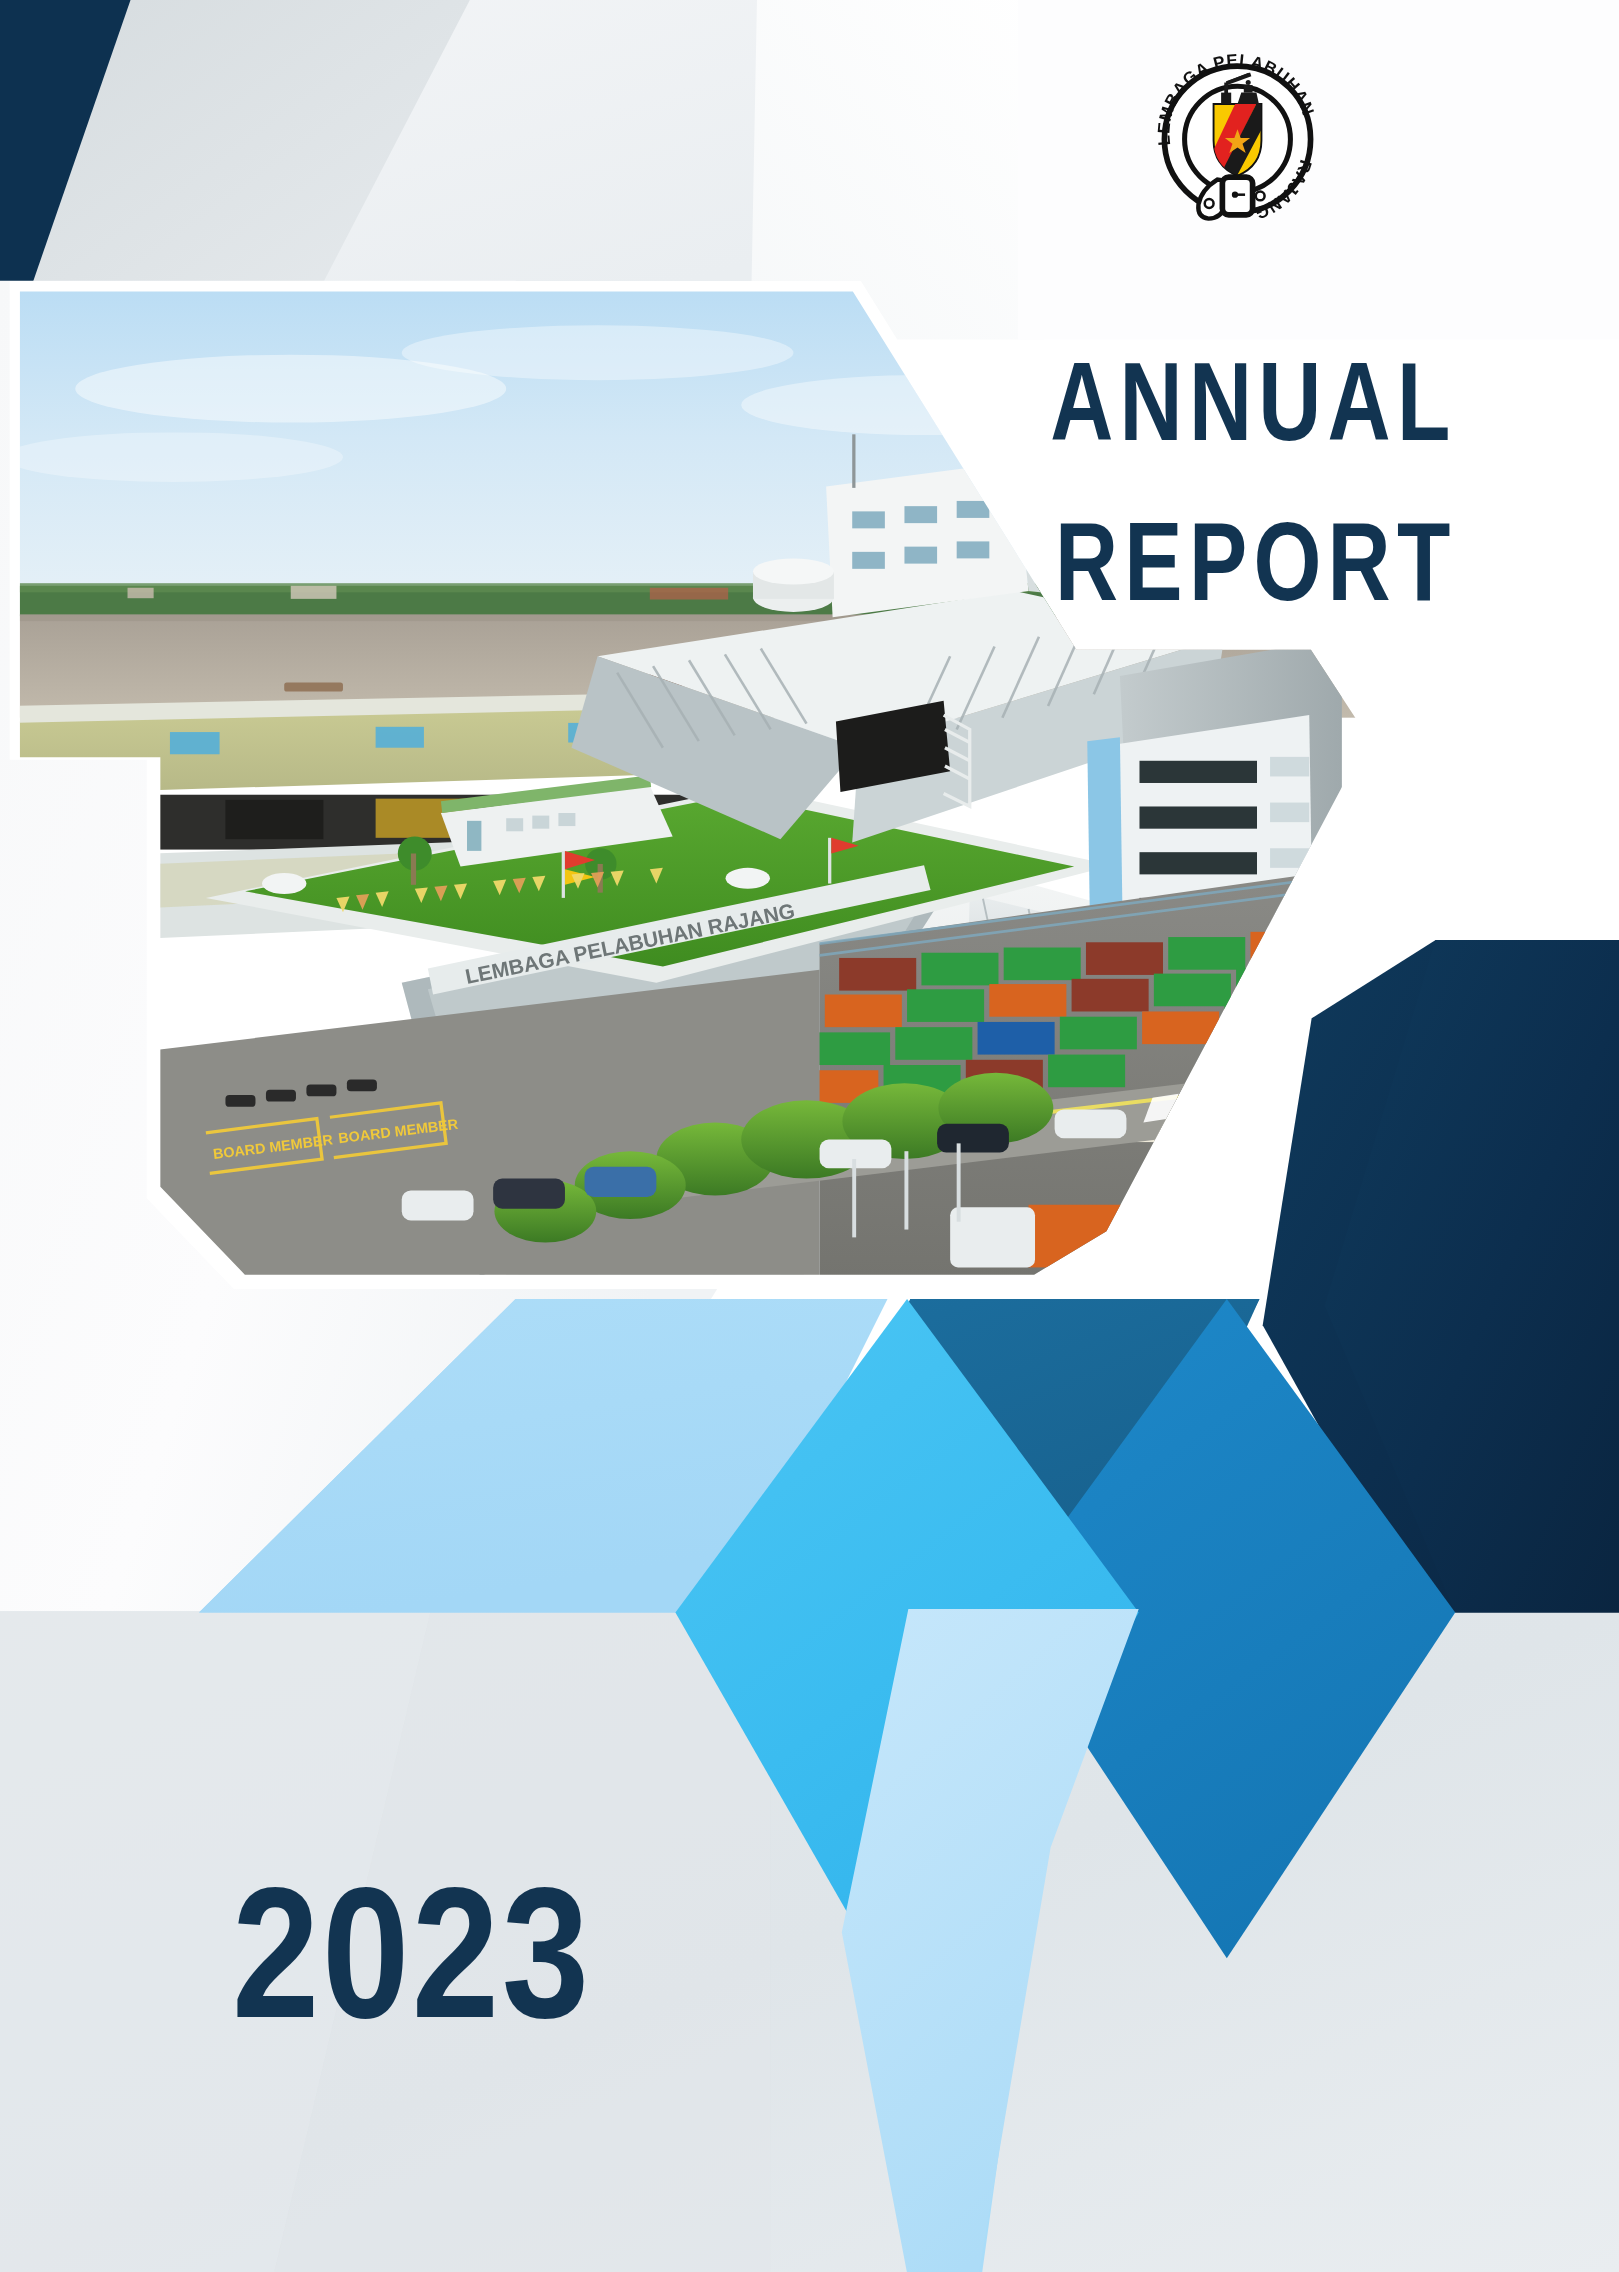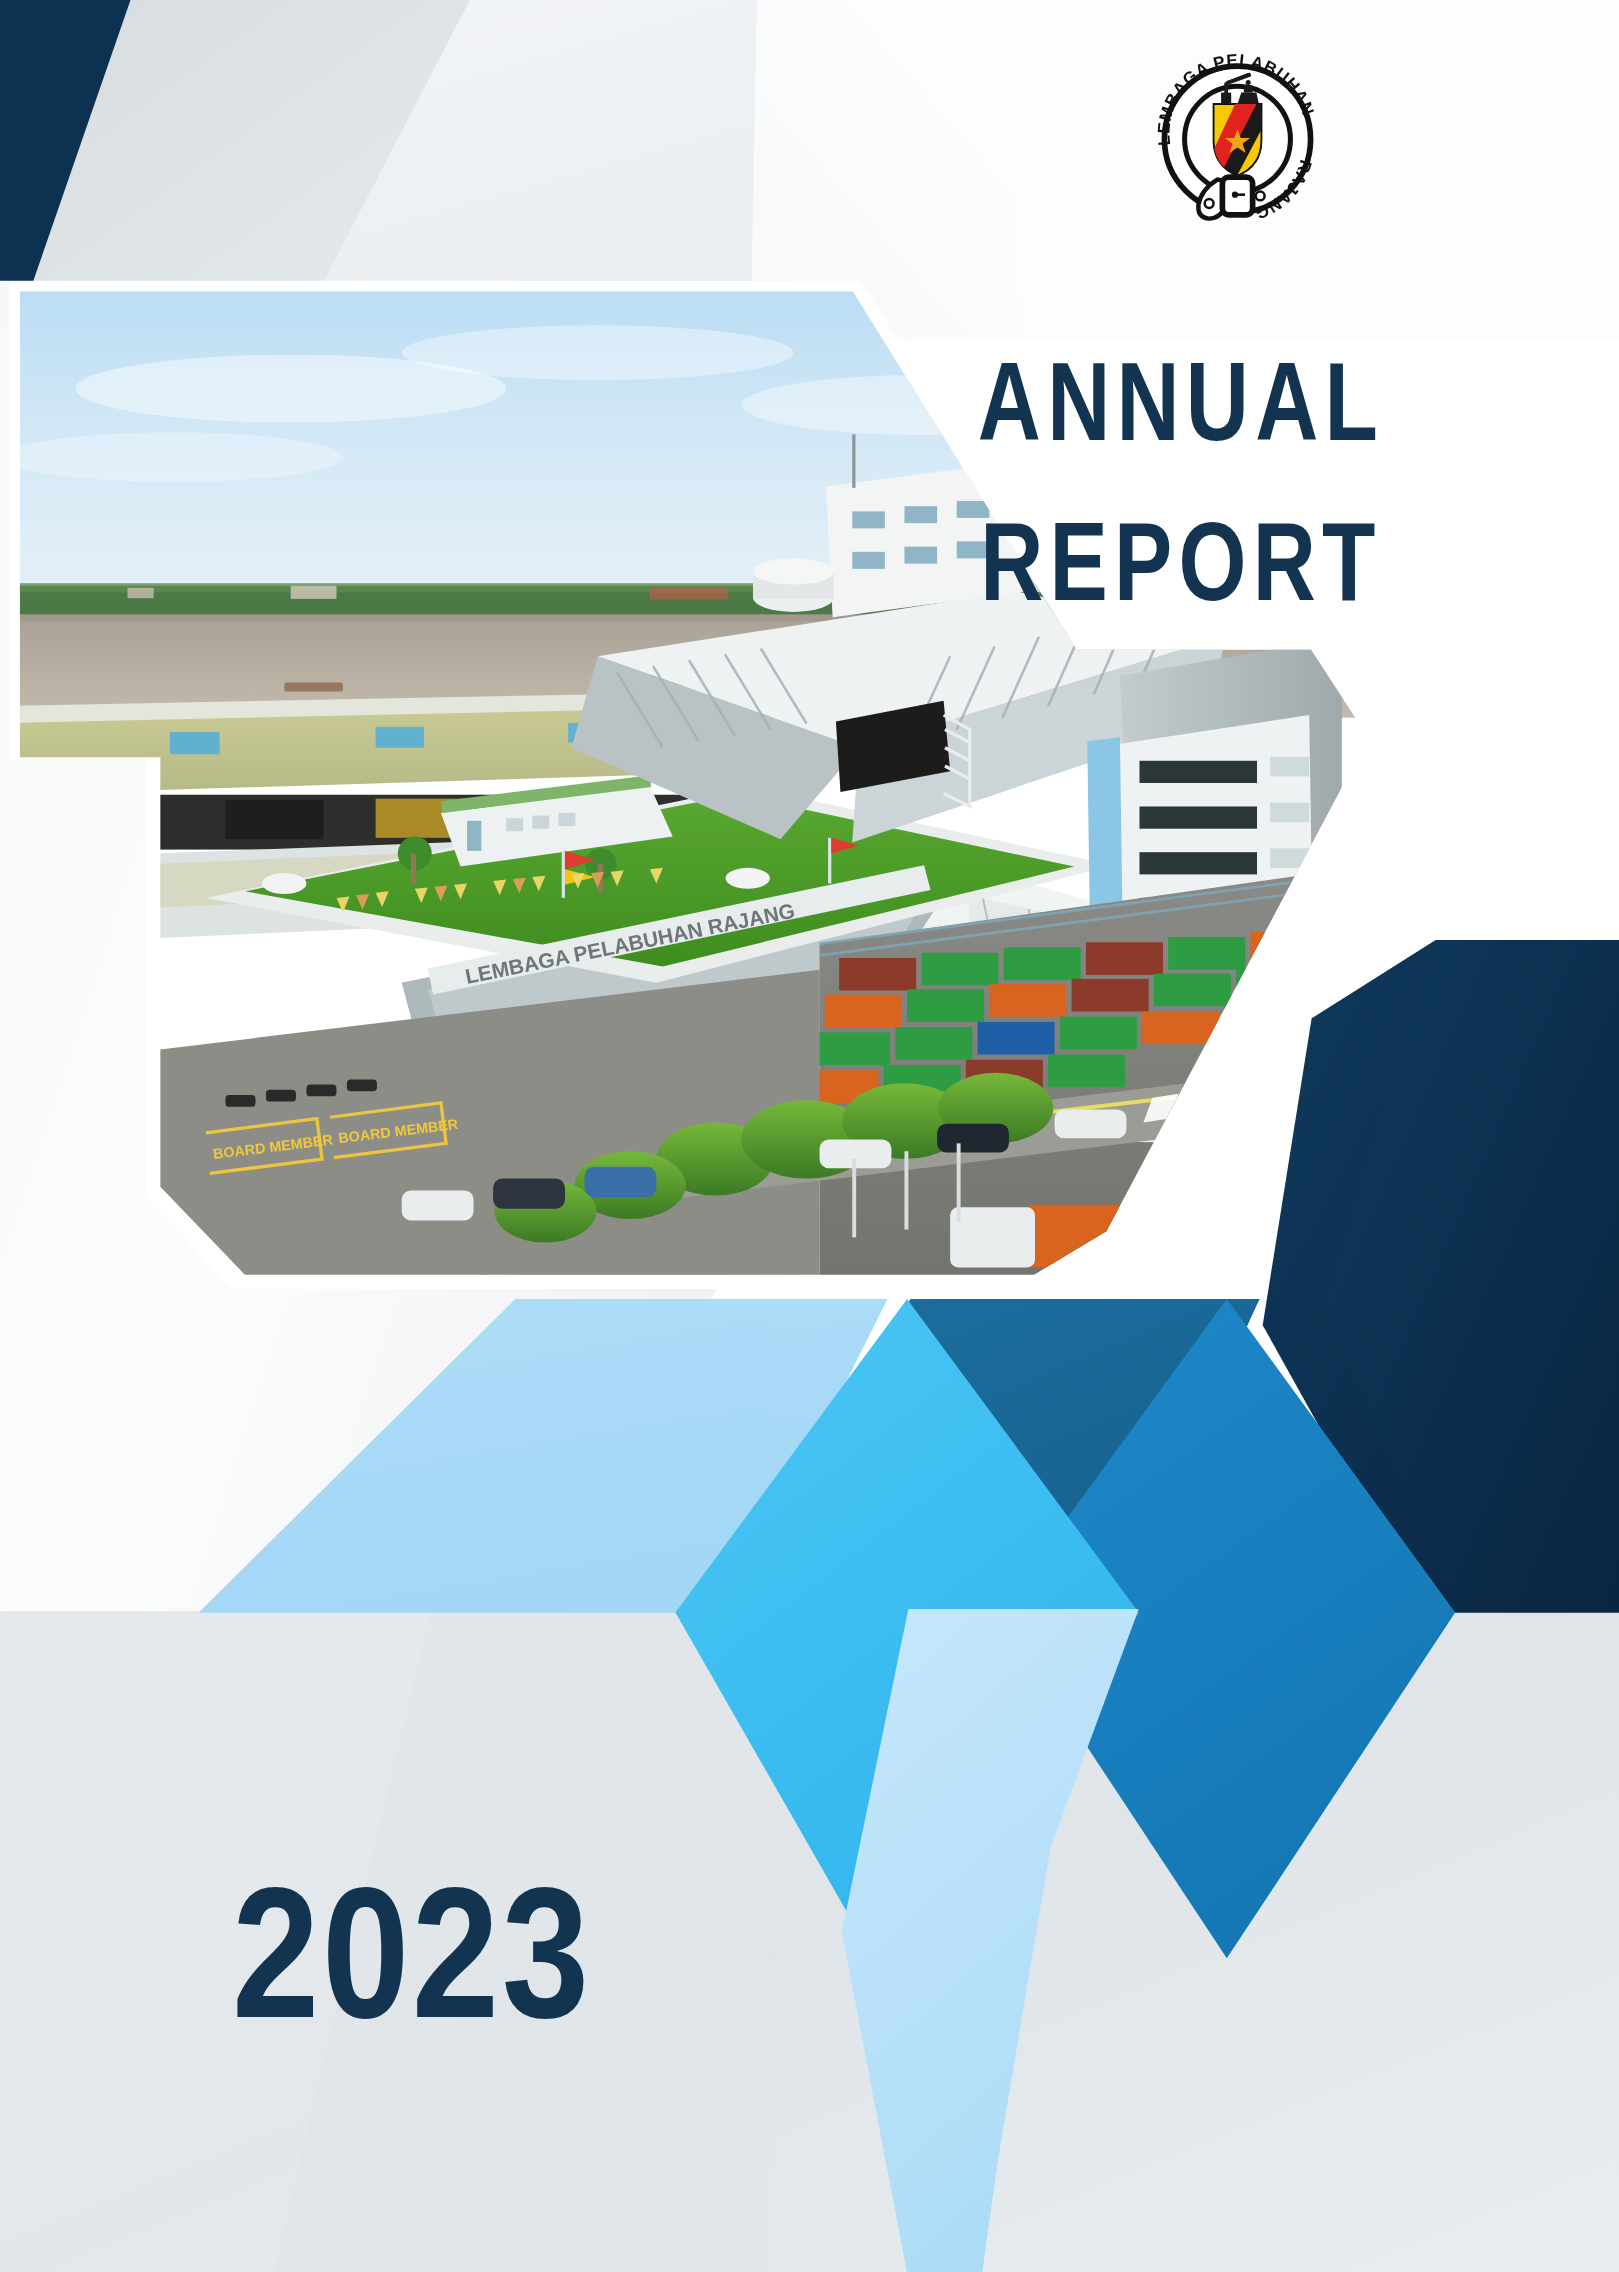--- a/index.html
+++ b/index.html
@@ -58,21 +58,21 @@
     left:1143px; top:46px;
     width:189px; height:189px;
   }
   #logo svg { display:block; width:100%; height:100%; }
 
   
   #title-block {
     position:absolute;
     left:894px; top:320px;
     width:574px;
-    text-align:center;
+    text-align:right;
     z-index:40;
   }
   .title-line {
     color:#123451;
     font-family:"Liberation Sans", sans-serif;
     font-weight:700;
     font-size:91px;
     line-height:1.48;
     letter-spacing:6.5px;
     transform:scaleY(1.22) scaleX(0.96);

